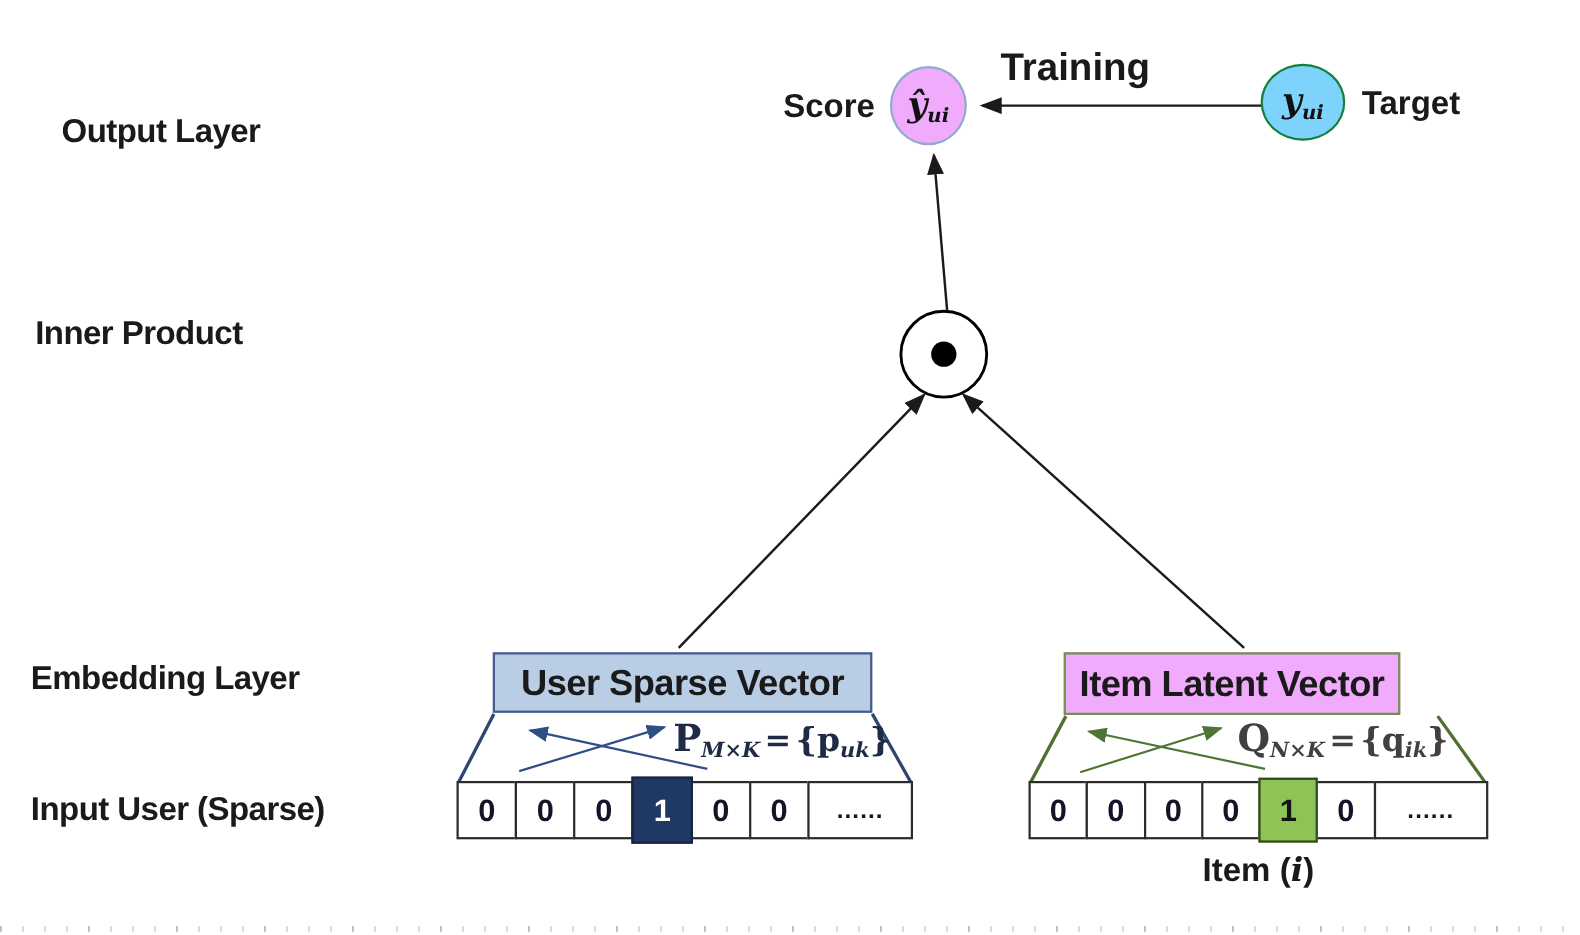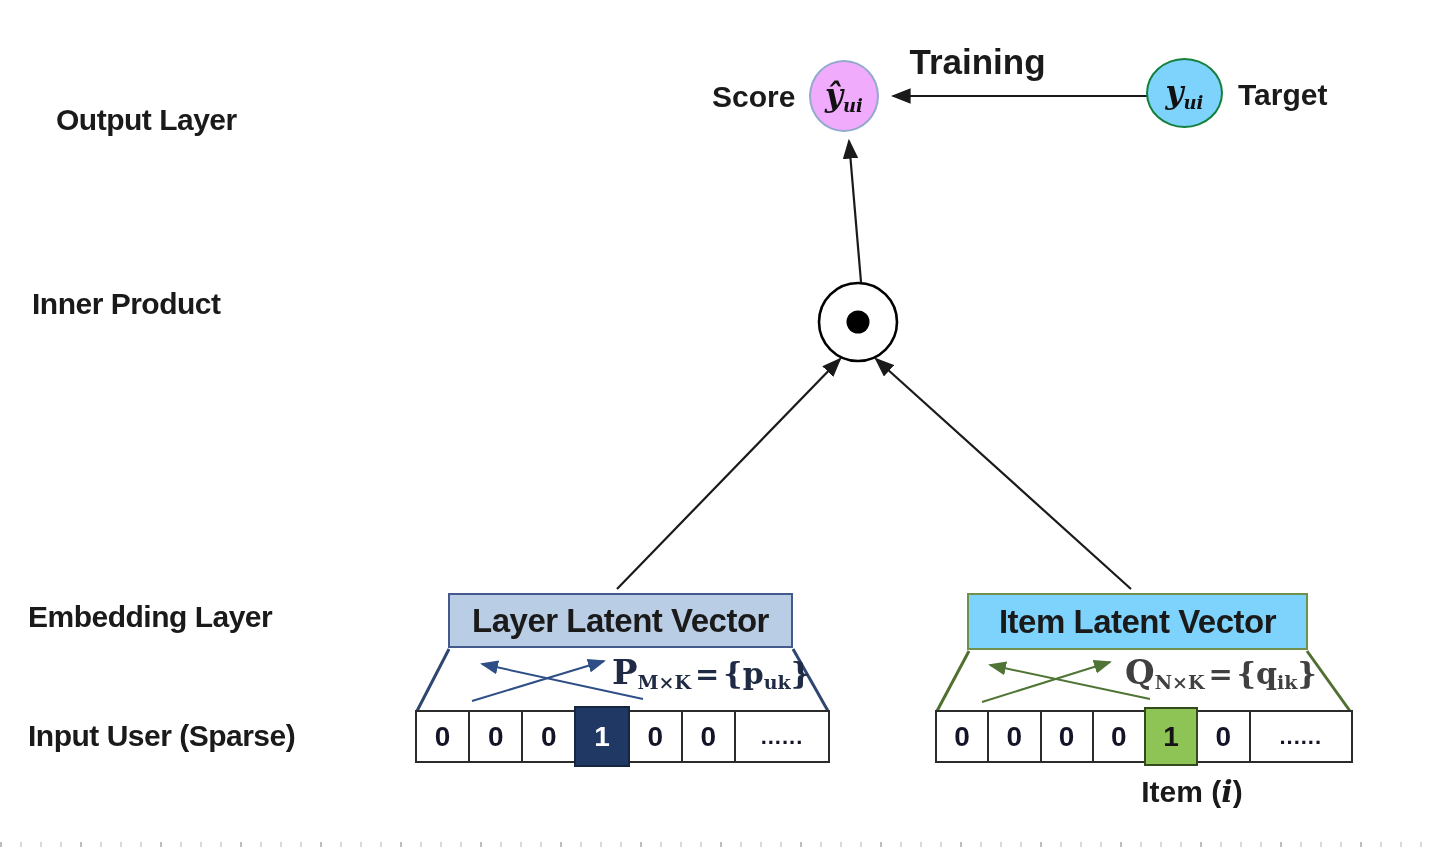--- a/index.html
+++ b/index.html
@@ -13,24 +13,24 @@
   .top-label{font-weight:700;font-size:30px;white-space:nowrap;}
   .training-label{font-weight:700;font-size:35px;text-align:center;}
   .circle{border-radius:50%;display:flex;align-items:center;justify-content:center;box-sizing:border-box;}
   .score-circle{left:809px;top:60px;width:70px;height:72px;background:#f0abfc;border:2px solid #93a9cd;}
   .target-circle{left:1146px;top:58px;width:77px;height:70px;background:#7dd3fc;border:2px solid #15803d;text-align:right;}
   .math{font-family:"DejaVu Serif","Liberation Serif",serif;font-style:italic;font-weight:700;font-size:31px;color:#111;}
   .math sub{font-size:18px;font-style:italic;vertical-align:-6px;}
   .emb-box{display:flex;align-items:center;justify-content:center;box-sizing:border-box;
            font-weight:700;font-size:33px;letter-spacing:-0.5px;white-space:nowrap;}
   .user-box{left:448px;top:593px;width:345px;height:55px;background:#b9cde5;border:2.5px solid #44598c;}
-  .item-box{left:967px;top:593px;width:341px;height:57px;background:#7dd3fc;border:2.5px solid #70904c;}
+  .item-box{left:967px;top:593px;width:306px;height:57px;background:#f0abfc;border:2.5px solid #70904c;}
   .formula{font-family:"DejaVu Serif","Liberation Serif",serif;font-weight:700;white-space:nowrap;}
   .formula .mtx{font-size:34px;}
-  .formula sub{font-size:19px;font-weight:700;vertical-align:-5px;letter-spacing:0;}
+  .formula sub{font-size:19px;font-style:italic;font-weight:700;vertical-align:-5px;letter-spacing:0;}
   .formula .eq{font-size:29px;padding:0 4px;}
   .formula .brace{font-size:30px;}
   .formula .vec{font-size:30px;}
   .input-row{display:flex;align-items:stretch;}
   .user-row{left:415px;top:710px;width:415px;height:53px;}
   .item-row{left:935px;top:710px;width:418px;height:53px;}
   .cell{flex:1;border:2px solid #2b2b2b;margin-left:-2px;background:#ffffff;
         display:flex;align-items:center;justify-content:center;
         font-weight:700;font-size:28px;color:#141428;box-sizing:border-box;}
   .cell:first-child{margin-left:0;}
@@ -97,21 +97,21 @@
   <div class="abs top-label" style="left:712px;top:80px;">Score</div>
   <div class="abs circle score-circle">
     <span class="math"><span>ŷ</span><sub>ui</sub></span>
   </div>
   <div class="abs training-label" style="left:880px;top:42px;width:195px;">Training</div>
   <div class="abs circle target-circle">
     <span class="math"><span>y</span><sub>ui</sub></span>
   </div>
   <div class="abs top-label" style="left:1238px;top:78px;">Target</div>
 
-  <div class="abs emb-box user-box">Layer Latent Vector</div>
+  <div class="abs emb-box user-box">User Sparse Vector</div>
   <div class="abs emb-box item-box">Item Latent Vector</div>
 
   <div class="abs formula" style="left:612px;top:652px;color:#1f2a44;">
     <span class="mtx">P</span><sub>M×K</sub><span class="eq">=</span><span class="brace">{</span><span class="vec">p</span><sub>uk</sub><span class="brace">}</span>
   </div>
   <div class="abs formula" style="left:1125px;top:652px;color:#404040;">
     <span class="mtx">Q</span><sub>N×K</sub><span class="eq">=</span><span class="brace">{</span><span class="vec">q</span><sub>ik</sub><span class="brace">}</span>
   </div>
 
   <div class="abs input-row user-row">
@@ -126,18 +126,18 @@
   <div class="abs input-row item-row">
       <div class="cell">0</div>
       <div class="cell">0</div>
       <div class="cell">0</div>
       <div class="cell">0</div>
       <div class="cell active">1</div>
       <div class="cell">0</div>
       <div class="cell dots">......</div>
     </div>
 
-  <div class="abs io-label" style="left:1092px;top:774px;width:200px;">
+  <div class="abs io-label" style="left:1044px;top:774px;width:200px;">
     <span>Item (</span><i class="var">i</i><span>)</span>
   </div>
 
   <div class="abs tick-strip"></div>
 </div>
 
 </body></html>

